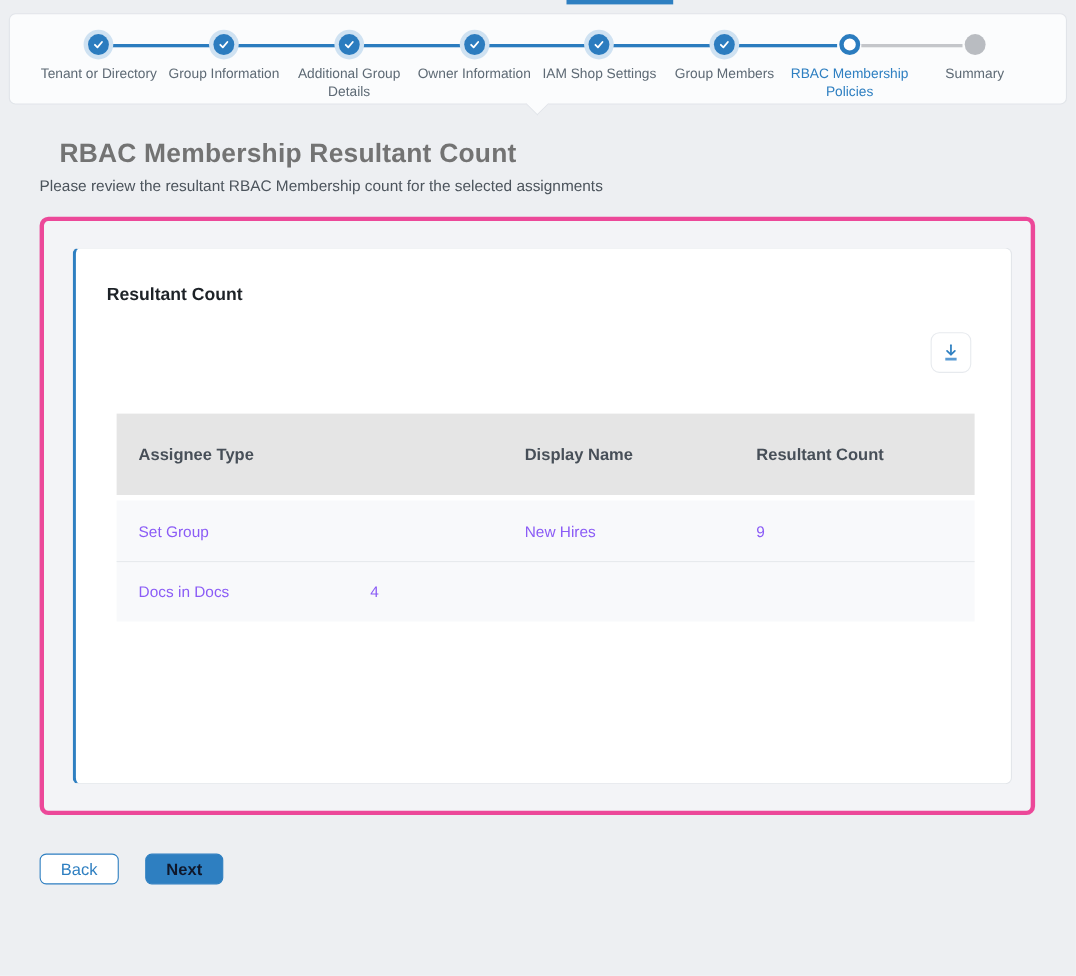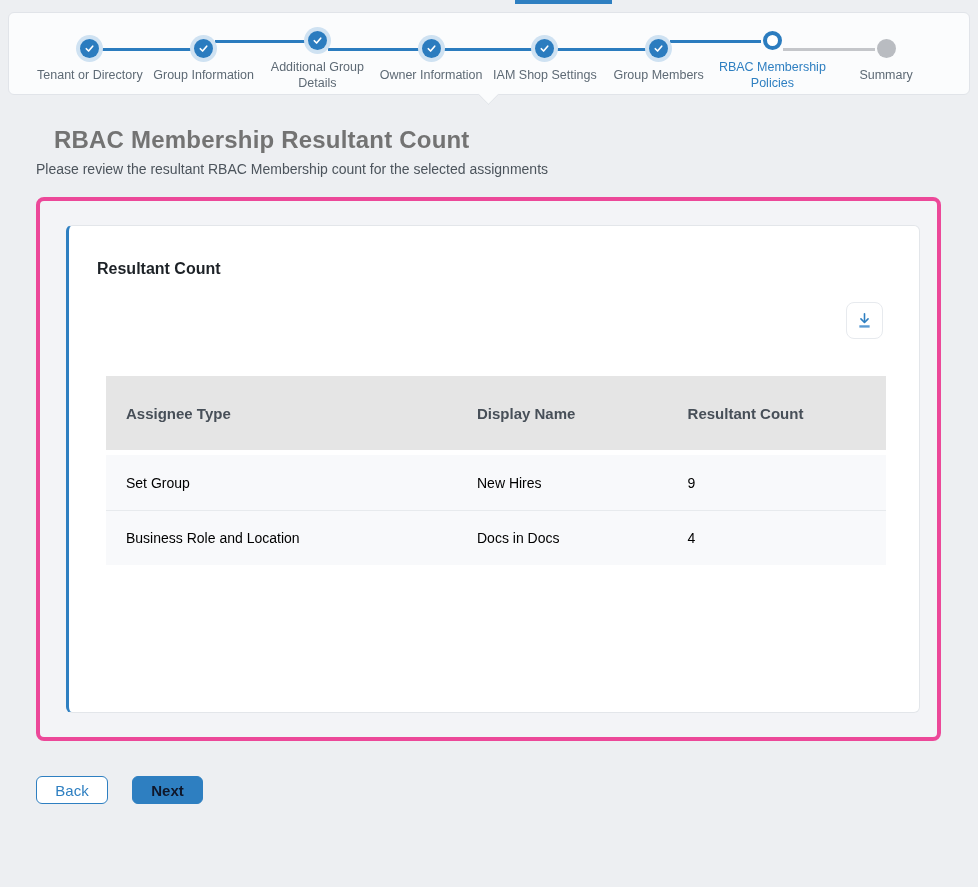--- a/index.html
+++ b/index.html
@@ -17,21 +17,21 @@
   
   .stepper-card {
     position: absolute; left: 8px; top: 12px; width: 962px; height: 83px;
     background: #fbfcfd; border: 1px solid #e1e4e9; border-radius: 6px;
   }
   .stepper-notch {
     position: absolute; left: 481px; top: 87px; width: 15px; height: 15px;
     background: #fbfcfd; border-right: 1px solid #e1e4e9; border-bottom: 1px solid #e1e4e9;
     transform: rotate(45deg); z-index: 2;
   }
-  .steps { display: flex; padding: 9px 26px 0 24px; align-items: center; }
+  .steps { display: flex; padding: 9px 26px 0 24px; }
   .step { flex: 1; position: relative; display: flex; flex-direction: column; align-items: center; cursor: pointer; }
   .step:not(:first-child)::before {
     content: ""; position: absolute; top: 18px; height: 3px;
     left: calc(-50% + 11px); width: calc(100% - 22px);
     background: #2b7cbf; z-index: 0;
   }
   .step.upcoming:not(:first-child)::before { background: #c4c6ca; }
   .dot {
     position: relative; z-index: 1; width: 19px; height: 19px; border-radius: 50%;
     display: flex; align-items: center; justify-content: center; margin-top: 9px;
@@ -71,21 +71,21 @@
 
   
   .result-table { position: absolute; left: 37px; right: 33px; top: 150px; }
   .thead {
     display: flex; align-items: center; height: 74px; background: #e5e5e5;
     font-size: 15px; font-weight: 700; color: #474f58;
   }
   .tbody { margin-top: 5px; }
   .trow {
     display: flex; align-items: center; height: 55px; background: #f8f9fb;
-    font-size: 14px; color: #000000;
+    font-size: 14px; color: #8b5cf6;
   }
   .trow + .trow { border-top: 1px solid #e7eaed; }
   .col { padding-left: 20px; }
   .col-1 { width: 45%; }
   .col-2 { width: 27%; }
   .col-3 { width: 28%; }
 
   
   .btn { position: absolute; top: 776px; height: 28px; border-radius: 6px; font-size: 15px;
          font-family: "Liberation Sans", sans-serif; cursor: pointer; }
@@ -195,21 +195,20 @@
         <div class="col col-2">Display Name</div>
         <div class="col col-3">Resultant Count</div>
       </div>
       <div class="tbody">
         <div class="trow">
           <div class="col col-1">Set Group</div>
           <div class="col col-2">New Hires</div>
           <div class="col col-3">9</div>
         </div>
         <div class="trow">
-          <div class="col col-1">Business Role and Location</div>
           <div class="col col-2">Docs in Docs</div>
           <div class="col col-3">4</div>
         </div>
       </div>
     </div>
   </div>
 </div>
 
 <button class="btn btn-back">Back</button>
 <button class="btn btn-next">Next</button>

